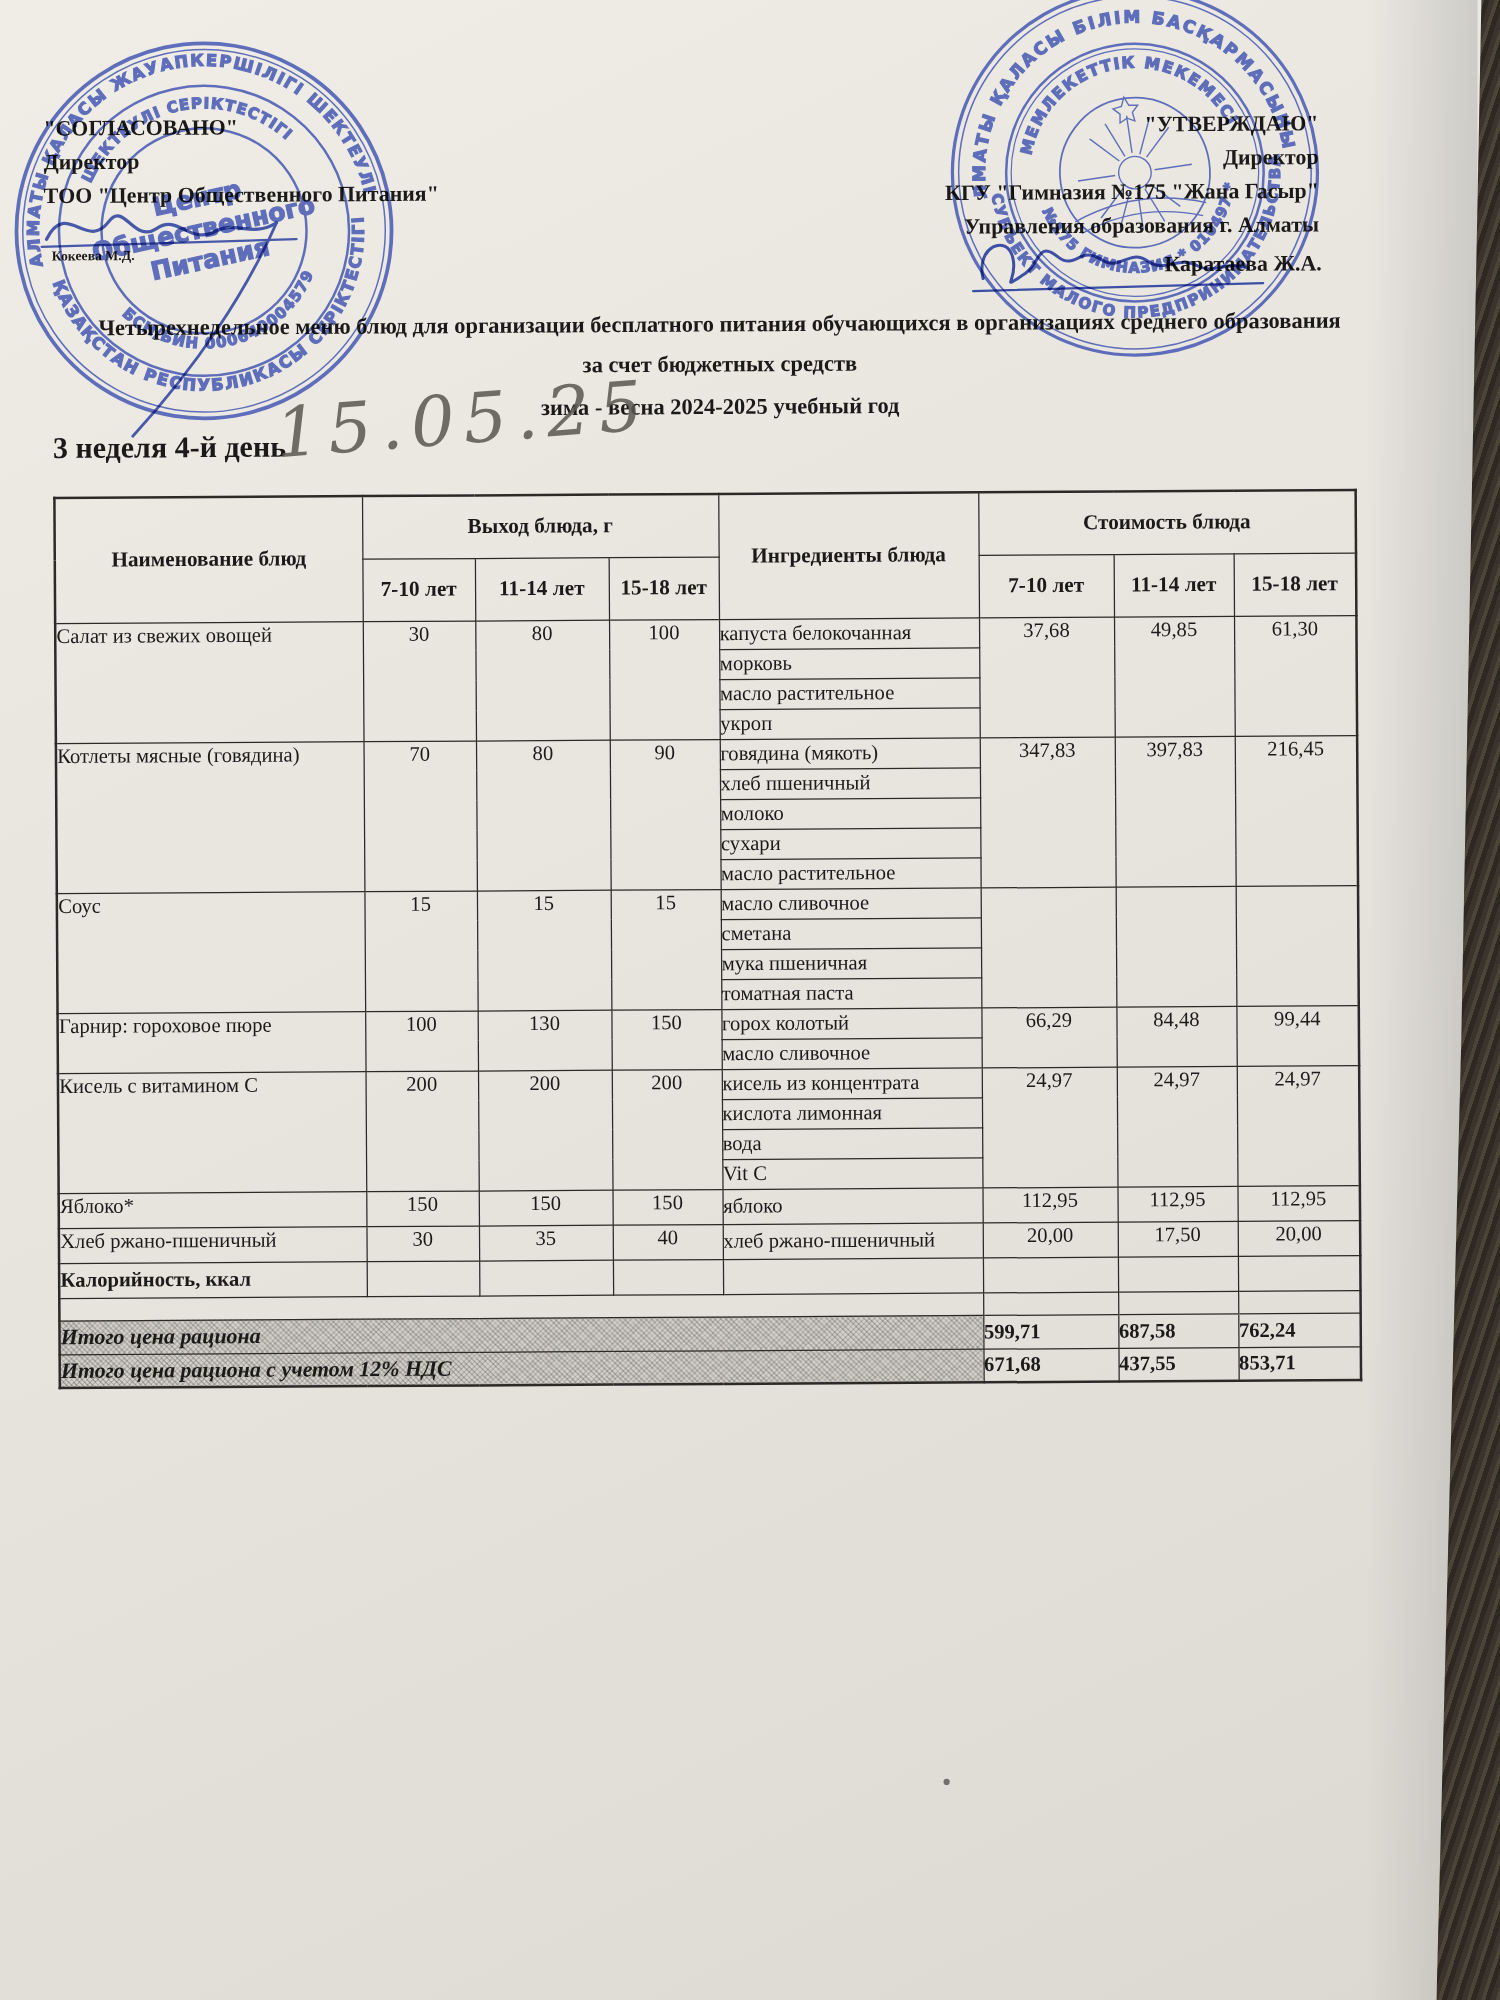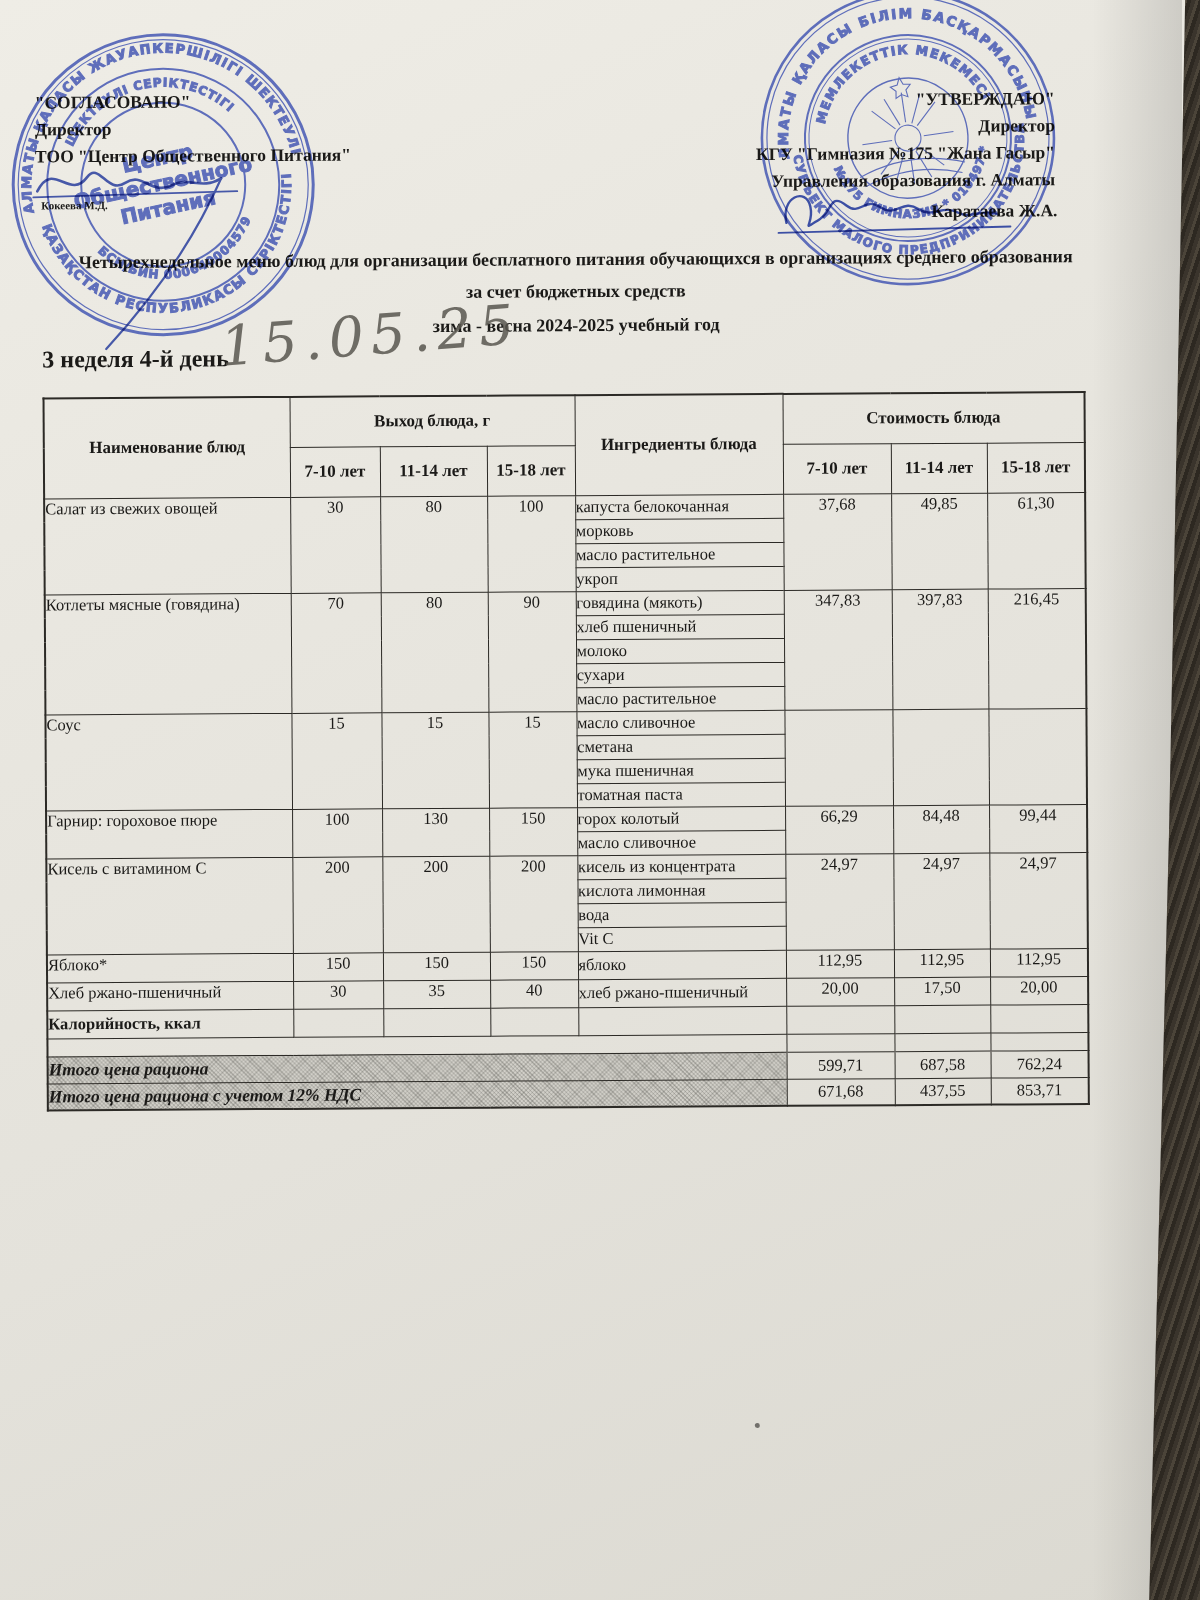--- a/index.html
+++ b/index.html
@@ -33,21 +33,21 @@
   td.name{vertical-align:top;text-align:left;padding:4px 4px 0 6px;}
   td.nameb{vertical-align:middle;text-align:left;padding:0 4px 0 6px;font-weight:bold;}
   td.num{vertical-align:top;text-align:center;padding-top:4px;}
   td.ing{vertical-align:middle;text-align:left;padding:0 3px 0 5px;}
   tr.spacer td{border-top:0;border-bottom:0;}
   td.nob{border-left:0;border-right:0;}
   td.hatch{background-color:#d2d0c9;
     background-image:repeating-linear-gradient(45deg,rgba(55,55,50,.28) 0 1px,transparent 1px 3px),
       repeating-linear-gradient(-45deg,rgba(55,55,50,.2) 0 1px,transparent 1px 3px);
     font-weight:bold;font-style:italic;font-size:17.5px;vertical-align:middle;padding-left:6px;text-align:left;}
-  td.tot{vertical-align:middle;text-align:center;padding-right:7px;font-weight:normal;}
+  td.tot{vertical-align:middle;text-align:left;padding-right:7px;font-weight:bold;}
 
   .stamp{position:absolute;mix-blend-mode:multiply;opacity:.8;}
   .stamp text{fill:#3a4eb0;font-family:"DejaVu Sans",sans-serif;font-weight:bold;}
   .sig{position:absolute;mix-blend-mode:multiply;}
   .speck{position:absolute;left:750px;top:1424px;width:5px;height:5px;border-radius:50%;background:rgba(42,40,36,.6);}
 </style>
 </head>
 <body>
 
 <div class="canvas">

